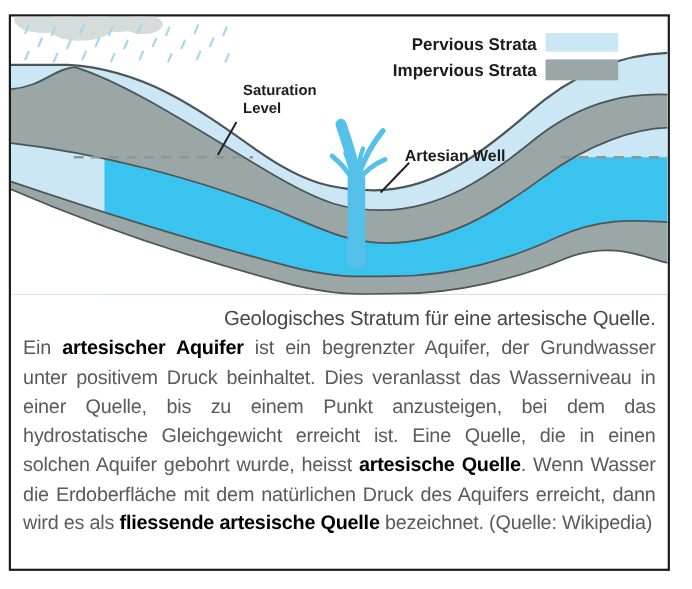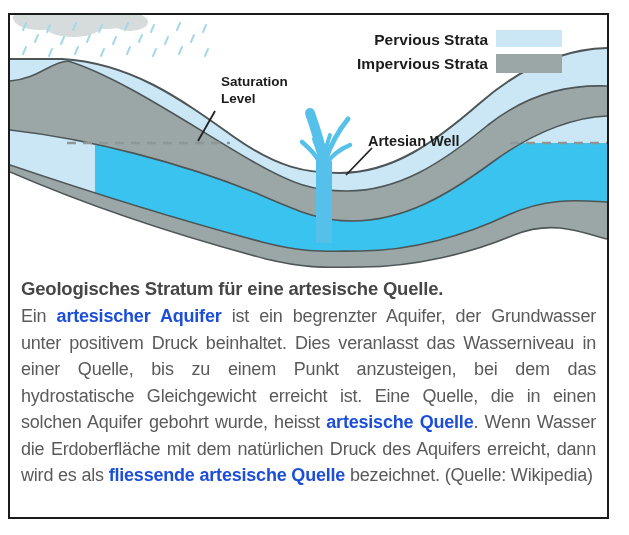--- a/index.html
+++ b/index.html
@@ -1,22 +1,22 @@
 <!DOCTYPE html>
 <html><head>
 <meta charset="utf-8">
 <style>
   html,body{margin:0;padding:0;background:#ffffff;}
   body{width:629px;height:535px;position:relative;font-family:"Liberation Sans",sans-serif;overflow:hidden;}
   .frame{position:absolute;left:8px;top:13px;width:597px;height:502px;border:2px solid #1b1b1b;background:#fff;overflow:hidden;}
   .diagram{display:block;width:597px;height:253px;}
   .caption{padding:10px 11px 0 11px;}
-  .caption-title{font-size:18.5px;font-weight:bold;color:#474747;letter-spacing:-0.2px;margin-bottom:3px;}
+  .caption-title{font-size:18.5px;font-weight:normal;color:#474747;letter-spacing:-0.2px;margin-bottom:3px;text-align:right;}
   .caption-body{margin:0;font-size:18px;line-height:26.5px;color:#5a5a5a;text-align:justify;letter-spacing:-0.2px;}
-  .caption-body b{color:#1d4ed8;}
+  .caption-body b{color:#000000;}
   svg text.lbl{font-family:"Liberation Sans",sans-serif;font-weight:bold;fill:#1c1c1c;}
   .legend-text{font-size:15.5px;}
   .sat-text{font-size:13.5px;}
   .well-text{font-size:14.5px;}
 </style>
 </head>
 <body>
 
 <div class="frame">
 

